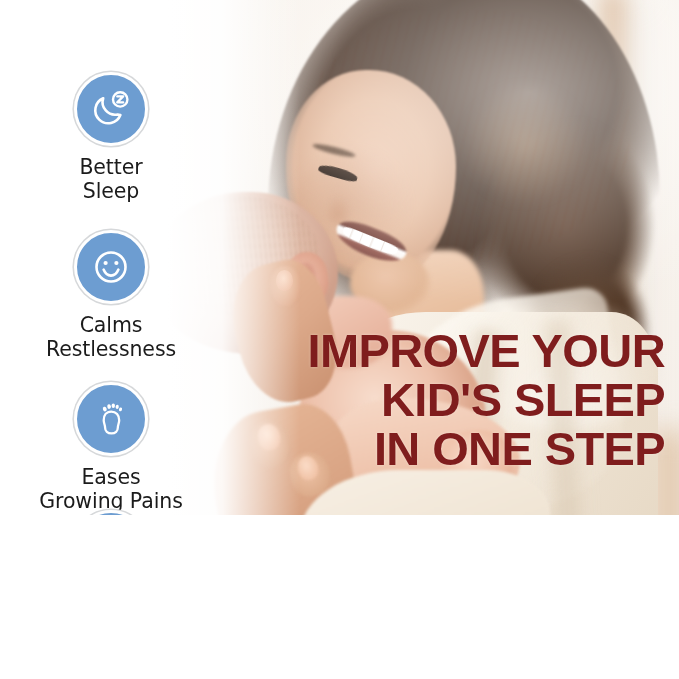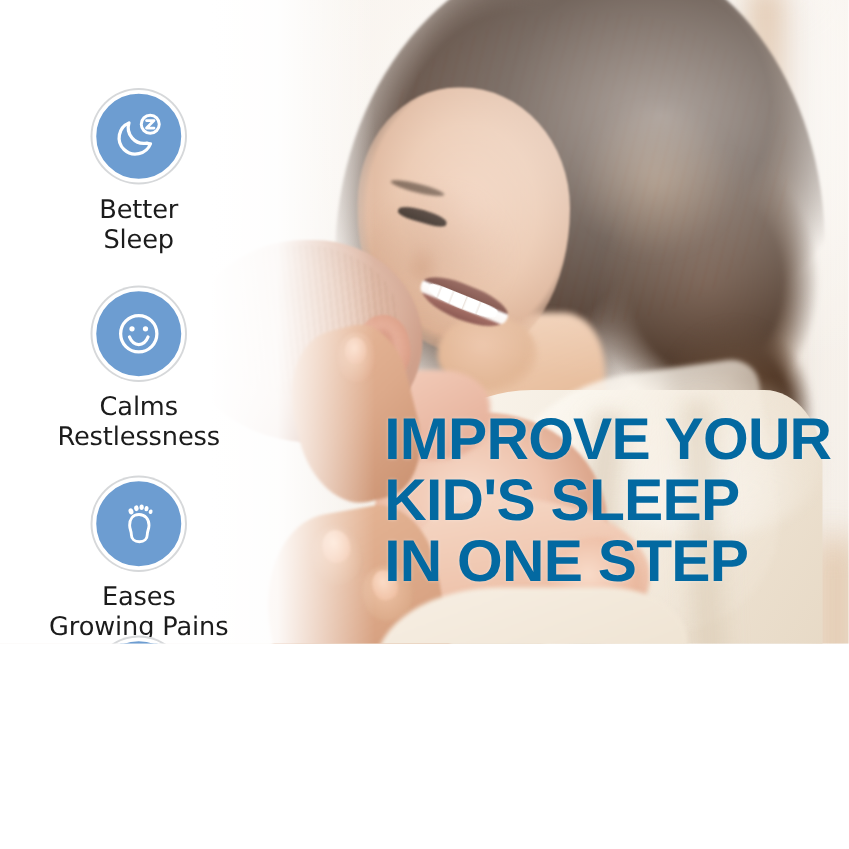--- a/index.html
+++ b/index.html
@@ -454,26 +454,27 @@
     color: #1b1b1b;
     letter-spacing: -0.1px;
     white-space: pre-line;
   }
 
   
   .headline {
     position: absolute;
     right: 14px;
     bottom: 42px;
+    text-align: right;
     font-family: "Liberation Sans", sans-serif;
     font-weight: bold;
     font-size: 47px;
     line-height: 49px;
     letter-spacing: -0.6px;
-    color: #0369a1;
+    color: #7f1d1d;
     white-space: pre-line;
     text-shadow: 0 0 3px rgba(255,255,255,.35);
   }
 </style>
 </head>
 <body>
 
 <div id="canvas">
 
   <div class="photo">

